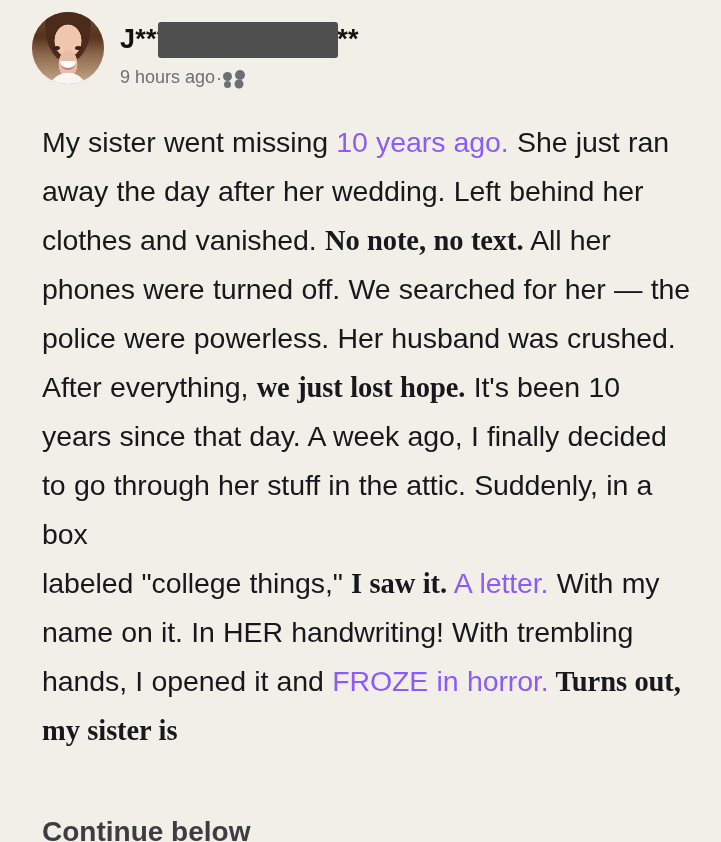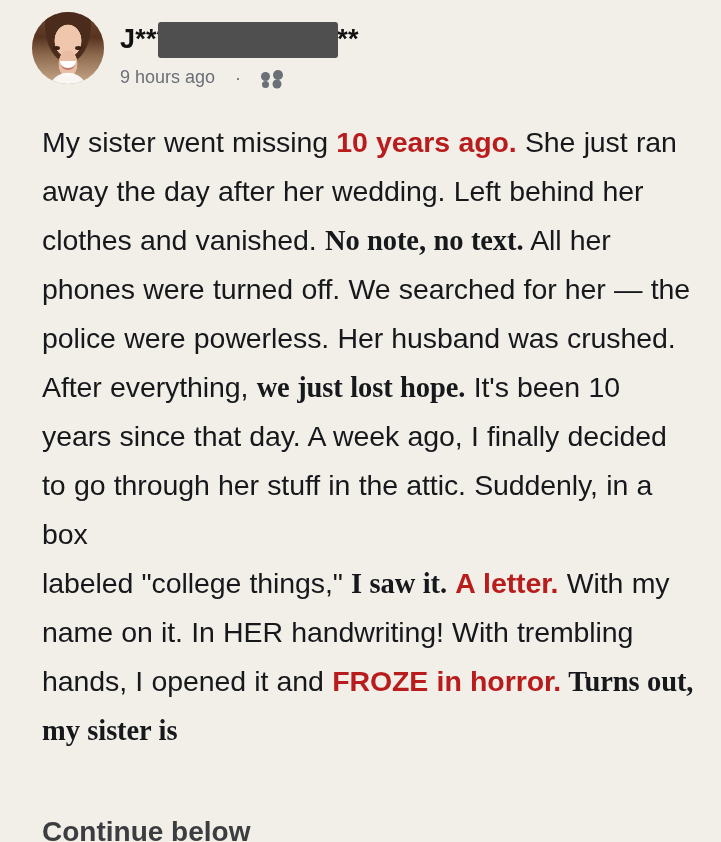--- a/index.html
+++ b/index.html
@@ -101,21 +101,21 @@
     height: 36px;
     background: #4f4f4f;
     border-radius: 3px;
   }
   .meta-line {
     margin-top: 11px;
     font-size: 18px;
     color: #6b6f76;
     display: flex;
     align-items: center;
-    gap: 20px;
+    gap: 1px;
     white-space: nowrap;
   }
   .dot-sep {
     font-size: 18px;
     color: #6b6f76;
     line-height: 1;
   }
   .friends-icon {
     display: inline-block;
     width: 22px;
@@ -142,21 +142,21 @@
   }
   .body-text {
     padding: 0 24px 0 42px;
     font-size: 28.5px;
     line-height: 49px;
     color: #16181c;
     letter-spacing: -0.1px;
     word-spacing: 0.5px;
   }
   .body-text b { font-weight: bold; font-family: Liberation Serif, serif; }
-  .red { color: #b91c1c; font-weight: bold; }
+  .red { color: #8b5cf6; font-weight: normal; }
   .continue-wrap {
     position: absolute;
     left: 42px;
     bottom: -6px;
     font-size: 28px;
     font-weight: bold;
     color: #3b3d40;
   }
 </style>
 </head>

